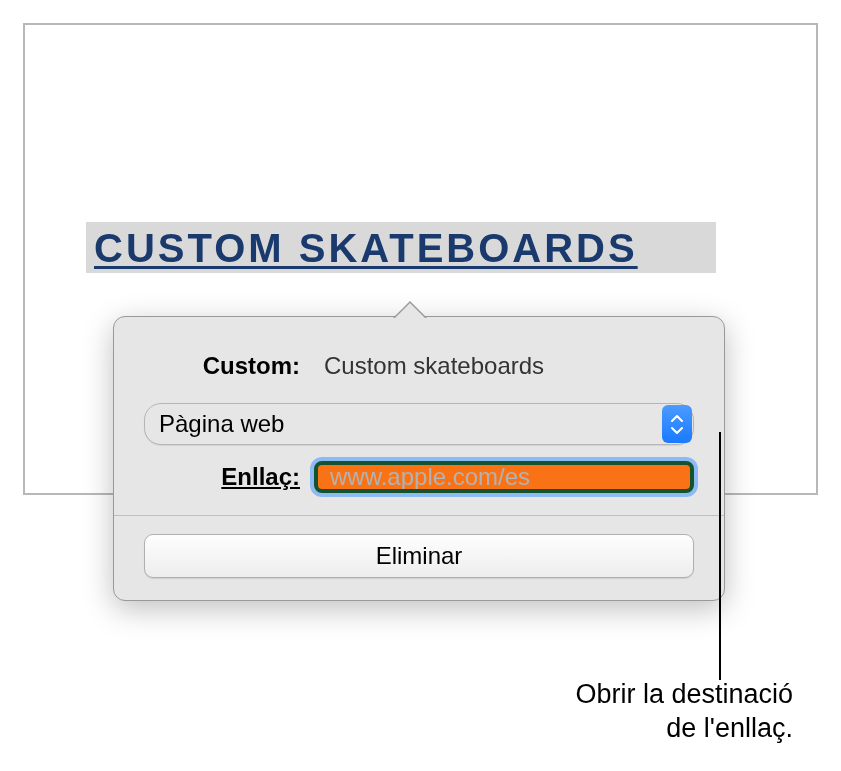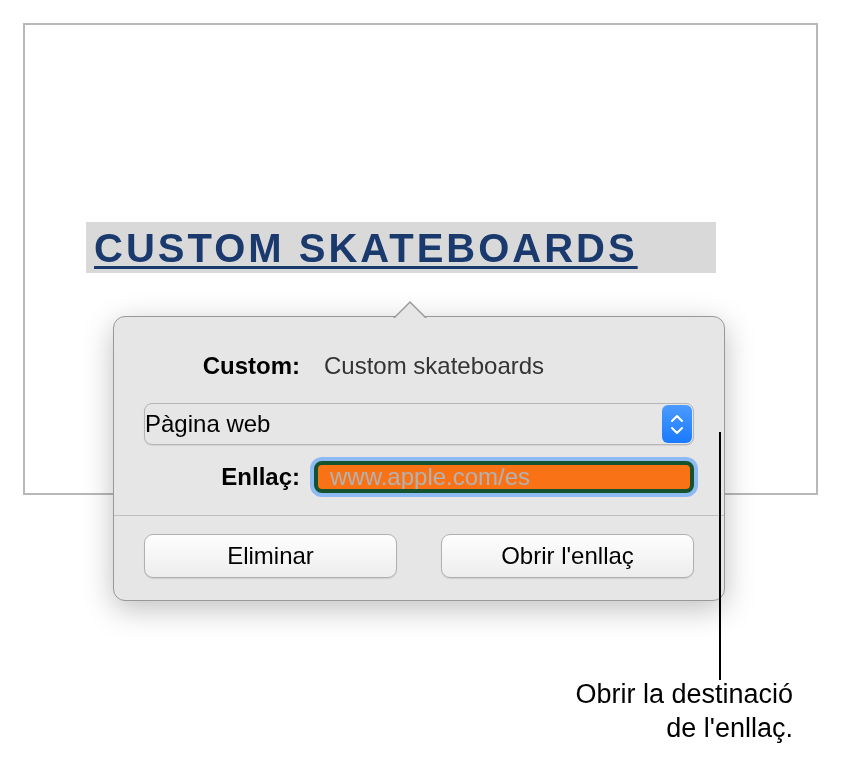--- a/index.html
+++ b/index.html
@@ -75,20 +75,21 @@
     .popover-body {
       padding: 28px 30px 18px 30px;
     }
     .row {
       display: flex;
       align-items: center;
       margin-bottom: 16px;
     }
     .row:last-child {
       margin-bottom: 4px;
+      text-decoration: underline;
     }
     .label {
       width: 170px;
       text-align: right;
       font-size: 24px;
       font-weight: 600;
       color: #000;
       padding-right: 14px;
     }
     .field {
@@ -108,24 +109,25 @@
     .select-wrap {
       position: relative;
       width: 100%;
       height: 42px;
     }
     .select-box {
       width: 100%;
       height: 100%;
       background: #e6e6e6;
       border: 1px solid #b5b5b5;
-      border-radius: 8px;
+      border-radius: 17px;
       font-size: 24px;
       display: flex;
       align-items: center;
+      padding-left: 14px;
       padding-right: 40px;
       color: #000;
       box-shadow: 0 1px 1px rgba(0,0,0,0.08);
     }
     .select-stepper {
       position: absolute;
       right: 2px;
       top: 2px;
       width: 30px;
       height: 38px;
@@ -235,21 +237,20 @@
       <div class="label">Enllaç:</div>
       <div class="field">
         <input type="text" class="link-input" placeholder="www.apple.com/es" style="">
       </div>
     </div>
 
   </div>
 
   <div class="popover-footer">
     <button class="btn">Eliminar</button>
-    <button class="btn">Obrir l'enllaç</button>
   </div>
 </div>
 
 <svg class="callout-line" style="left:718px; top:432px; width:40px; height:250px;">
   <path d="M 2 0 L 2 248" stroke="#000" stroke-width="2" fill="none"></path>
 </svg>
 
 <div class="callout-text">Obrir la destinació
 de l'enllaç.</div>
 

